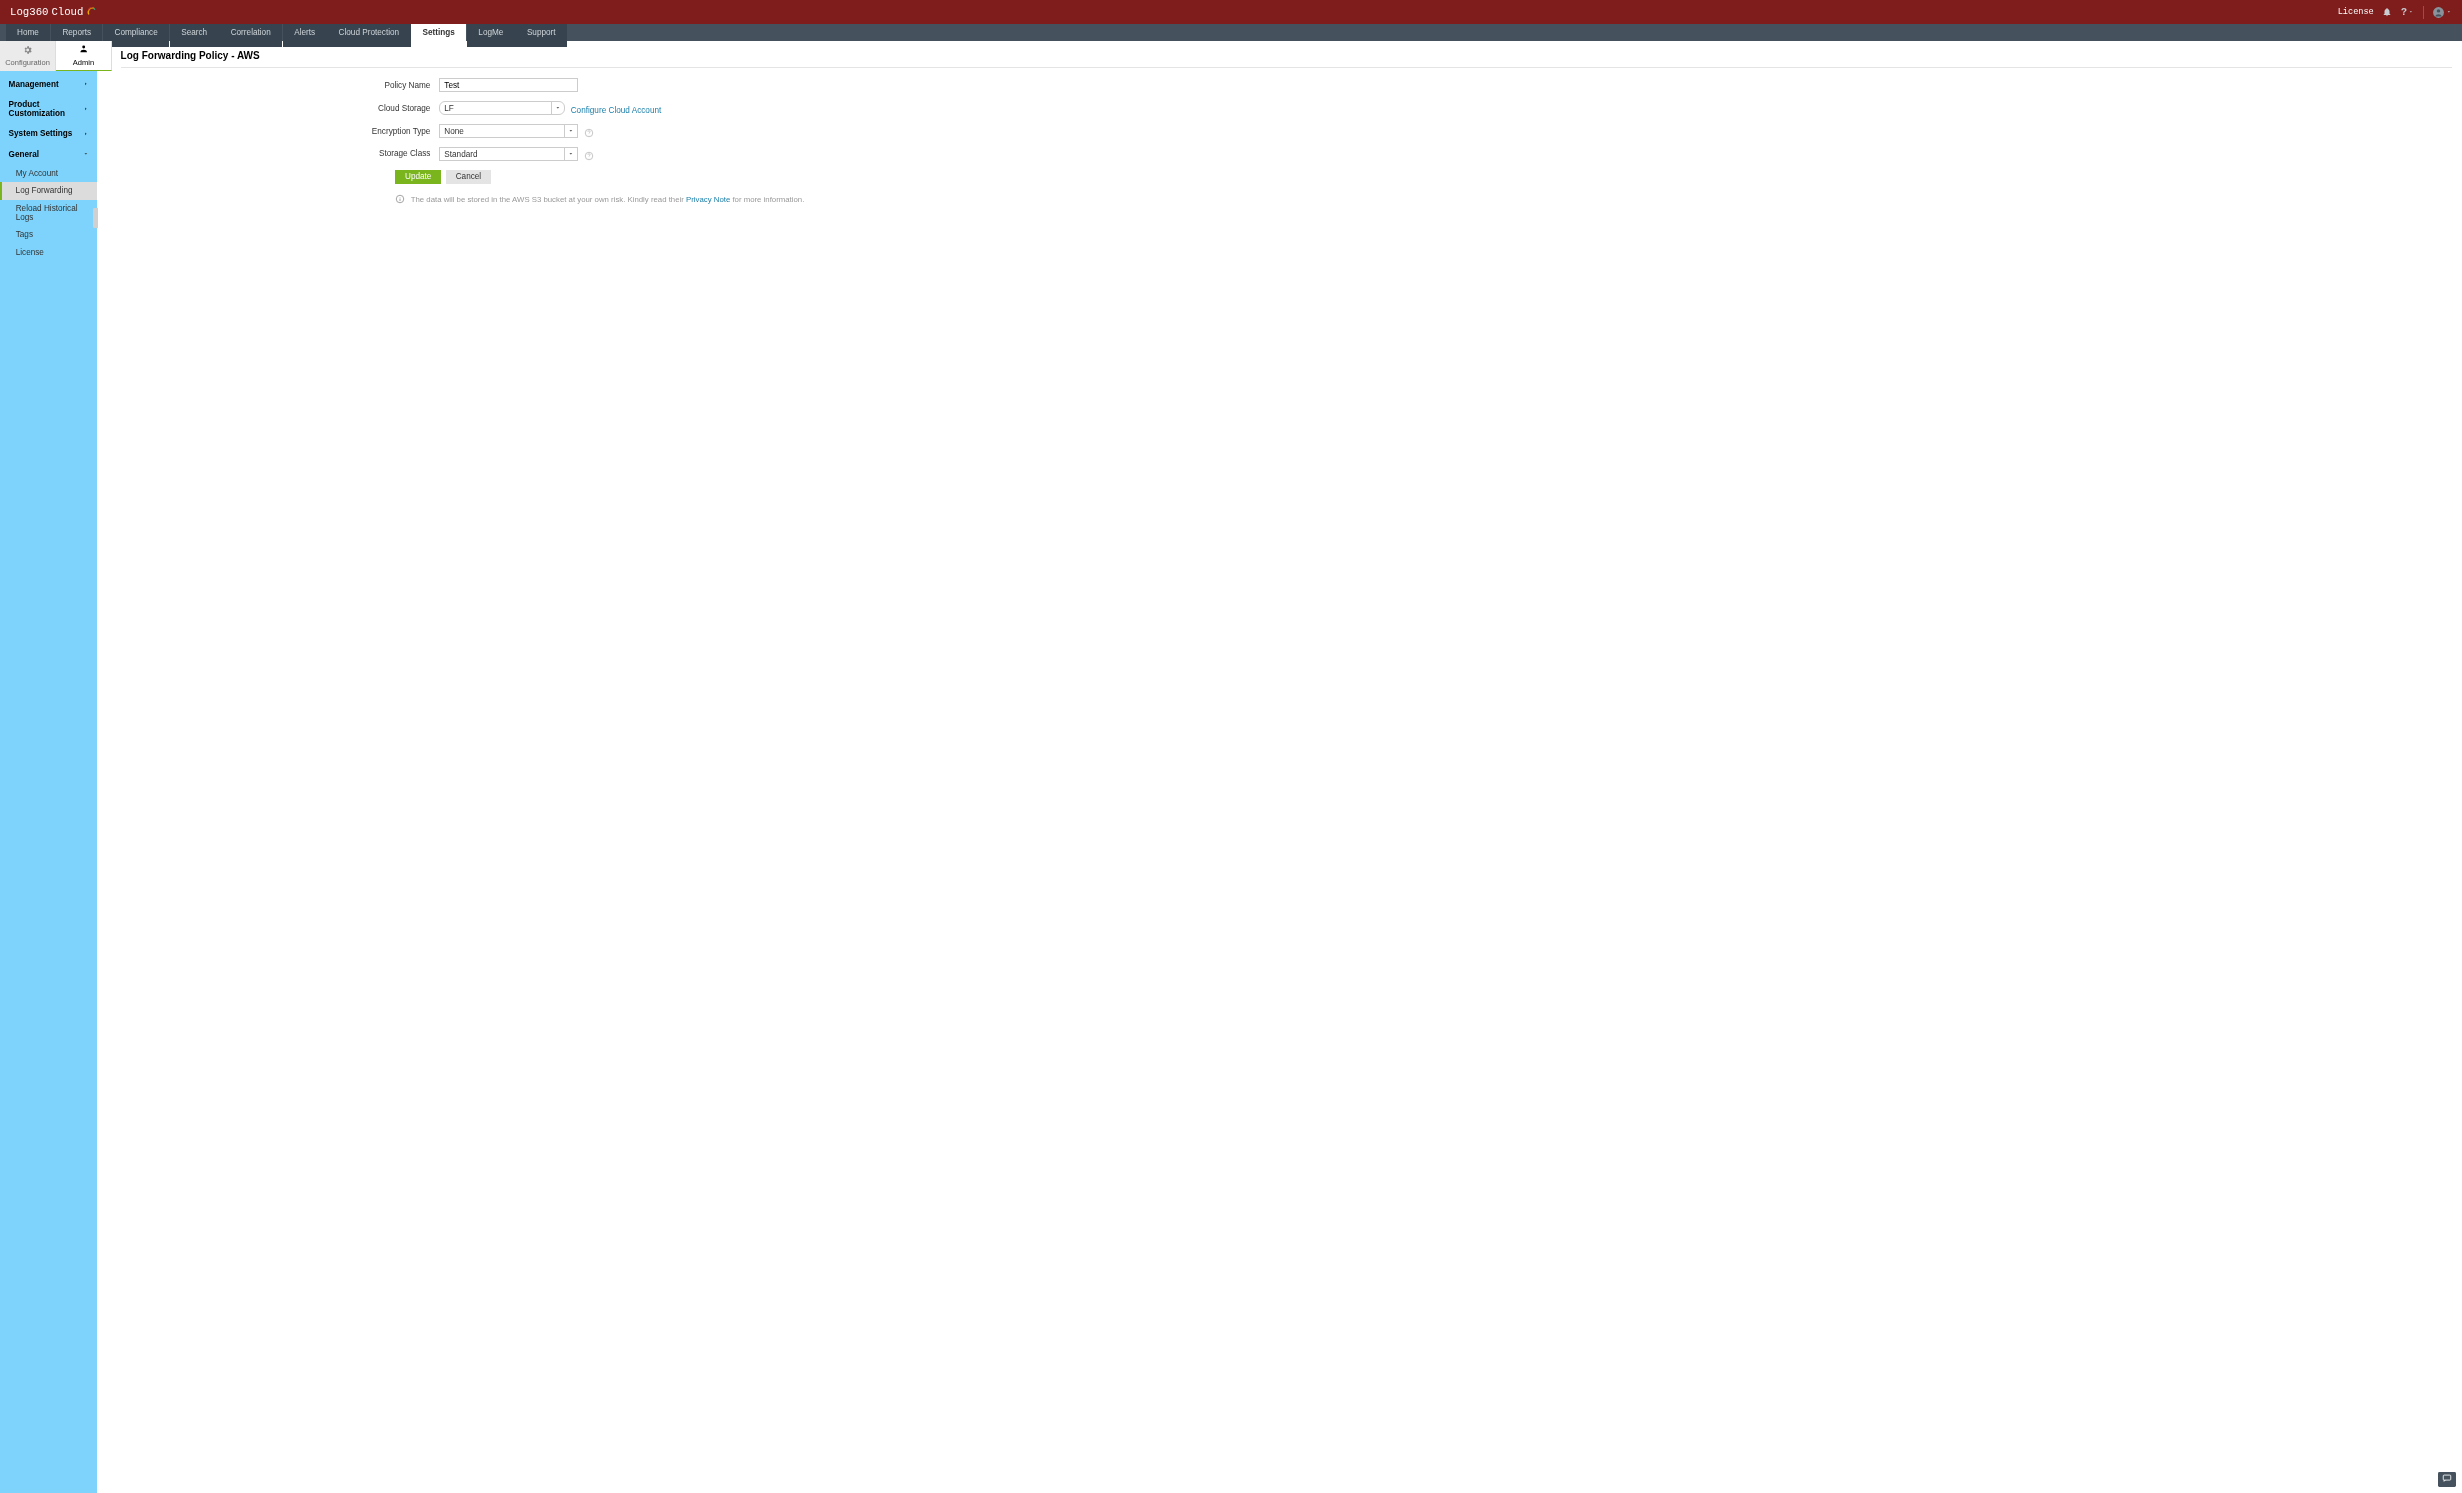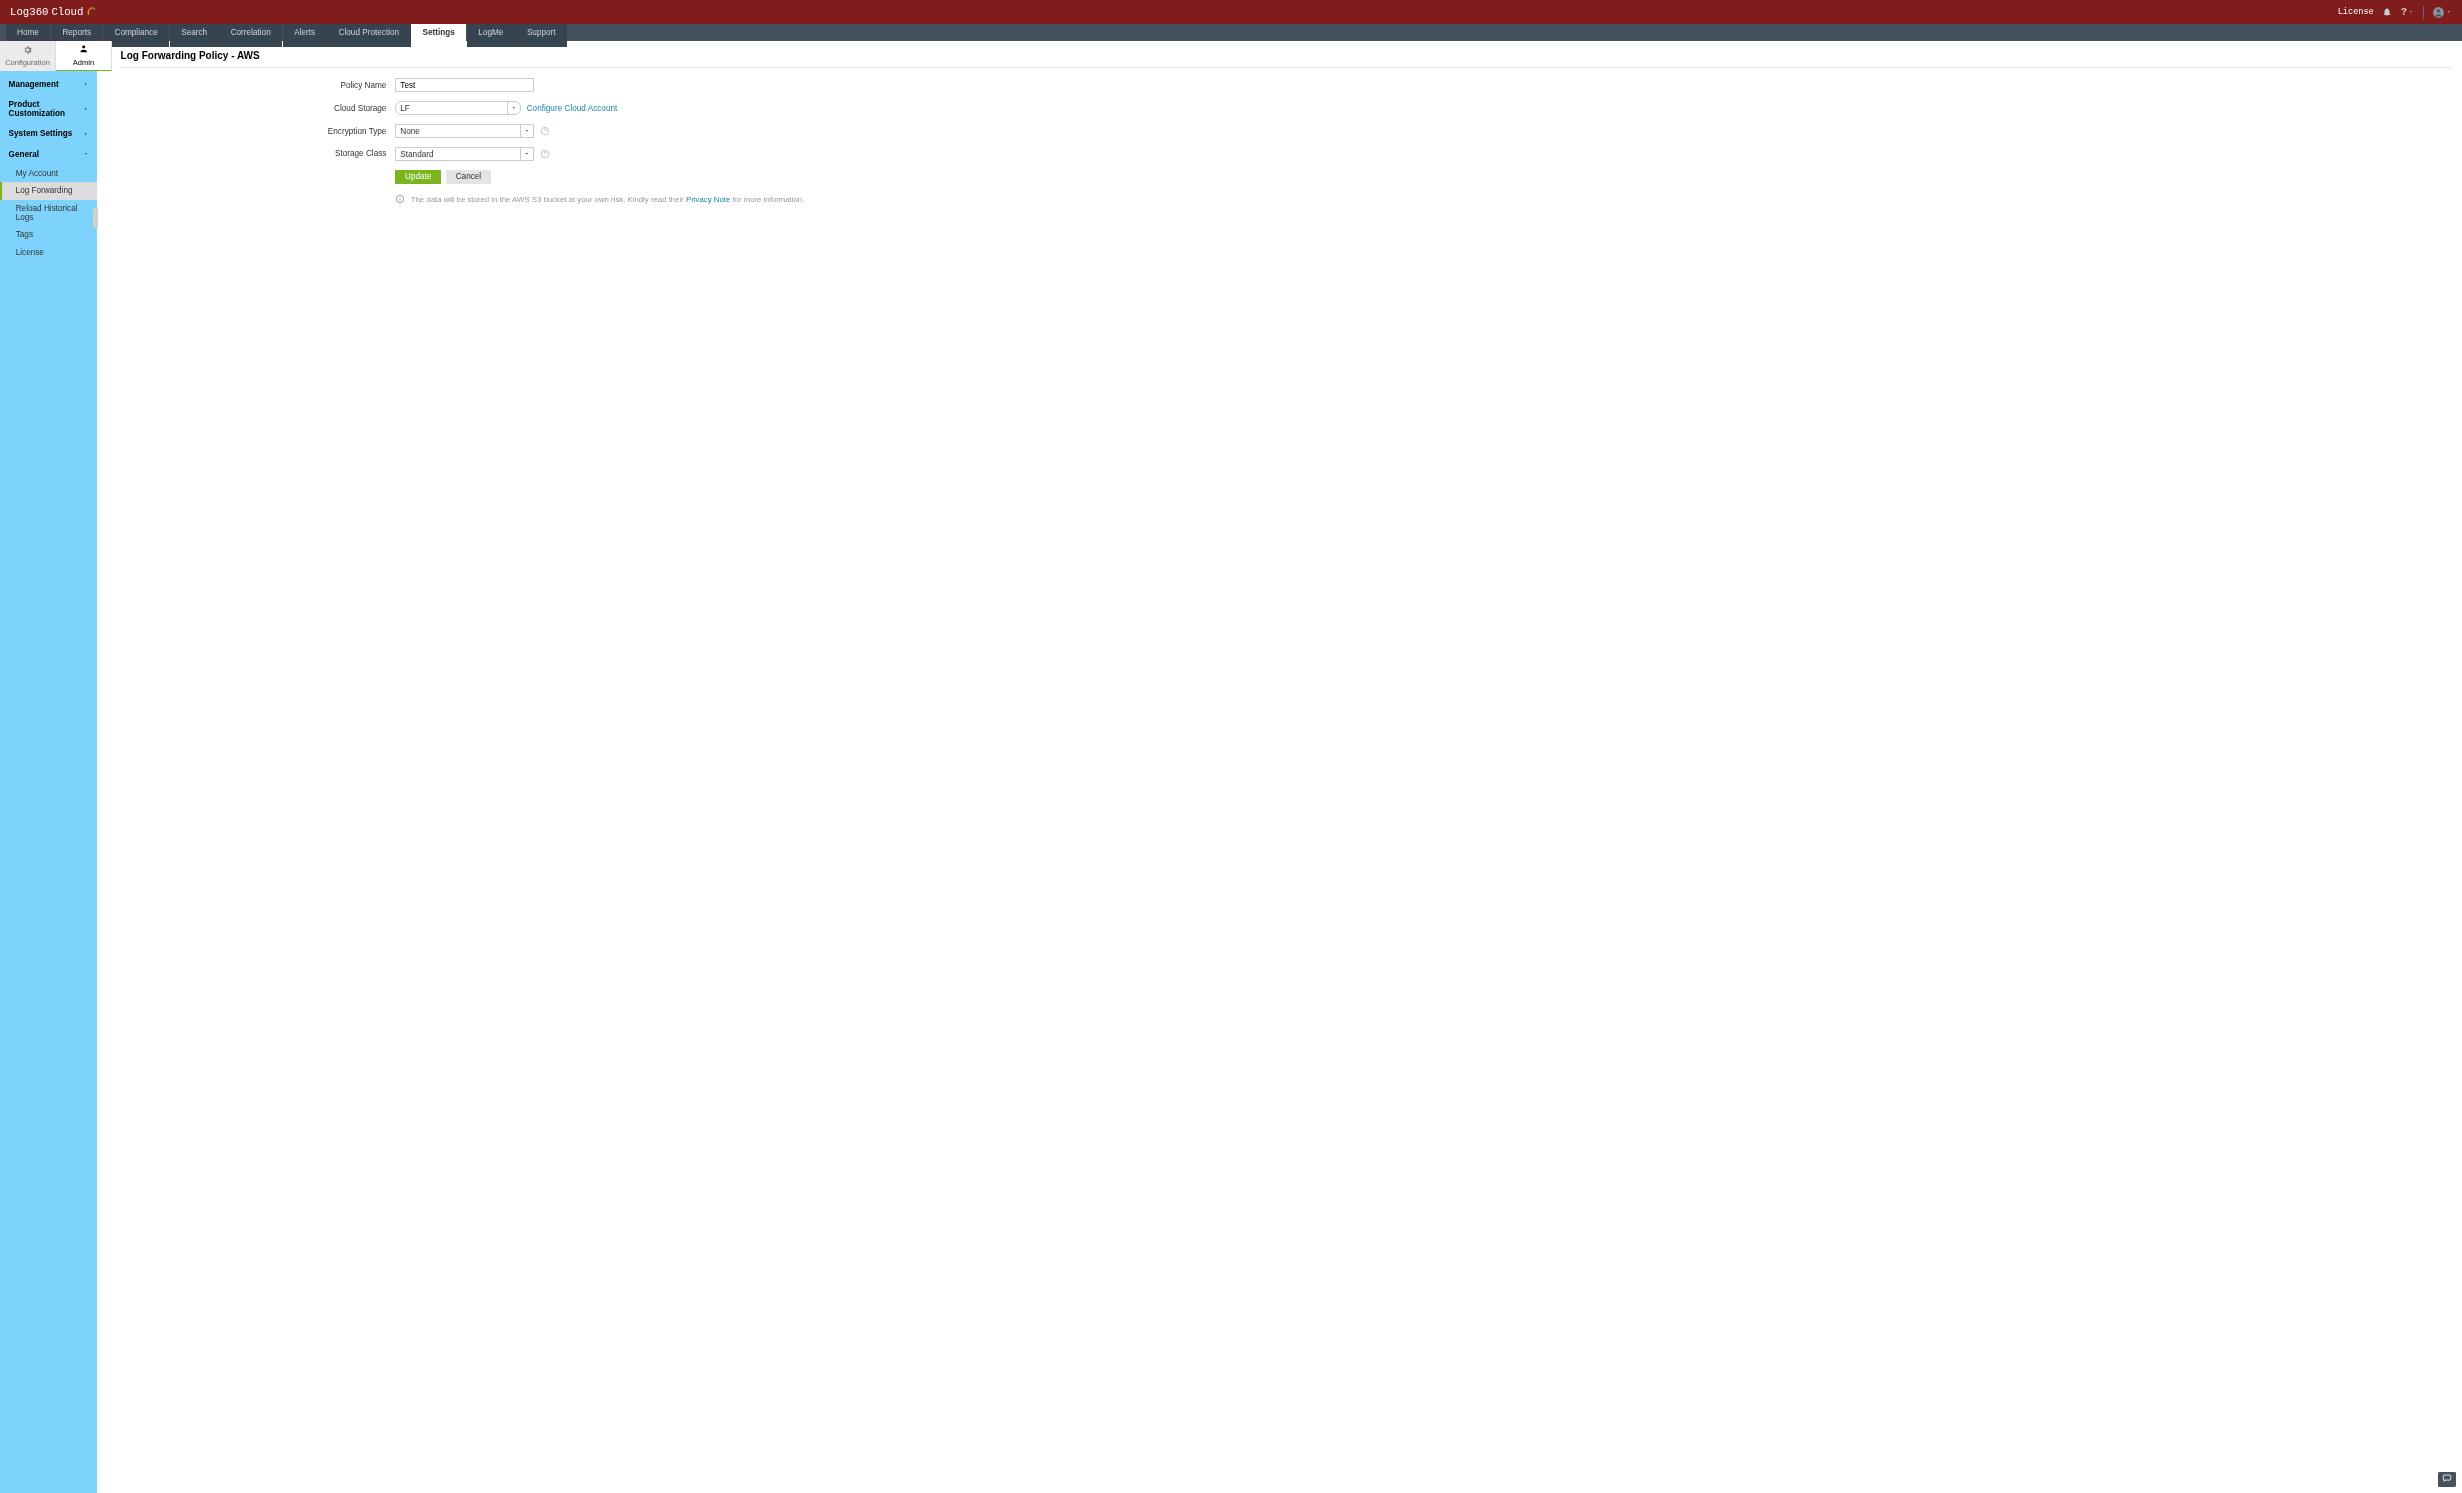--- a/index.html
+++ b/index.html
@@ -38,23 +38,23 @@
     .side-item { display: flex; align-items: center; justify-content: space-between; padding: 5.7px 8.6px; font-size: 8.2px; color: #000; cursor: pointer; font-weight: bold; }
     .side-item svg { width: 5.7px; height: 5.7px; }
     .side-sub { padding: 4.3px 8.6px 4.3px 15.7px; font-size: 8.2px; color: #333; cursor: pointer; }
     .side-sub.active { background: #dcdcdc; border-left: 2.1px solid #7ab51d; padding-left: 13.6px; position: relative; }
     .side-handle { position: absolute; right: -0.7px; top: 137px; width: 4.3px; height: 20px; background: #d0d0d0; border-radius: 1.4px 0 0 1.4px; }
     
     .content { flex: 1; padding: 0 0 0 0; }
     
     
     .form { padding: 7.1px 0 0 0; }
-    .form-row { display: flex; align-items: center; margin-bottom: 8.6px; }
+    .form-row { display: flex; align-items: center; margin-bottom: 8.6px; margin-left: 44px; }
     .form-label { width: 298px; text-align: right; padding-right: 8.6px; font-size: 8.2px; color: #333; }
-    .form-field { display: flex; align-items: center; gap: 5.7px; }
+    .form-field { display: flex; align-items: flex-end; gap: 5.7px; }
     .text-input { width: 139px; height: 14.3px; border: 0.7px solid #ccc; padding: 0 4.3px; font-size: 8.2px; background: #fff; }
     .select-wrap { position: relative; width: 139px; height: 14.3px; border: 0.7px solid #ccc; background: #fff; display: flex; }
     .select-wrap.short { width: 126px; border-radius: 6px; }
     .select-value { flex: 1; padding: 0 4.3px; line-height: 13px; font-size: 8.2px; }
     .select-btn { width: 13px; border-left: 0.7px solid #ccc; display: flex; align-items: center; justify-content: center; cursor: pointer; }
     .select-btn svg { width: 5.7px; height: 5.7px; }
     .link-text { color: #1a7faa; font-size: 8.2px; cursor: pointer; }
     .help-icon { width: 10px; height: 10px; color: #bbb; cursor: pointer; }
     .help-icon svg { width: 10px; height: 10px; }
     

